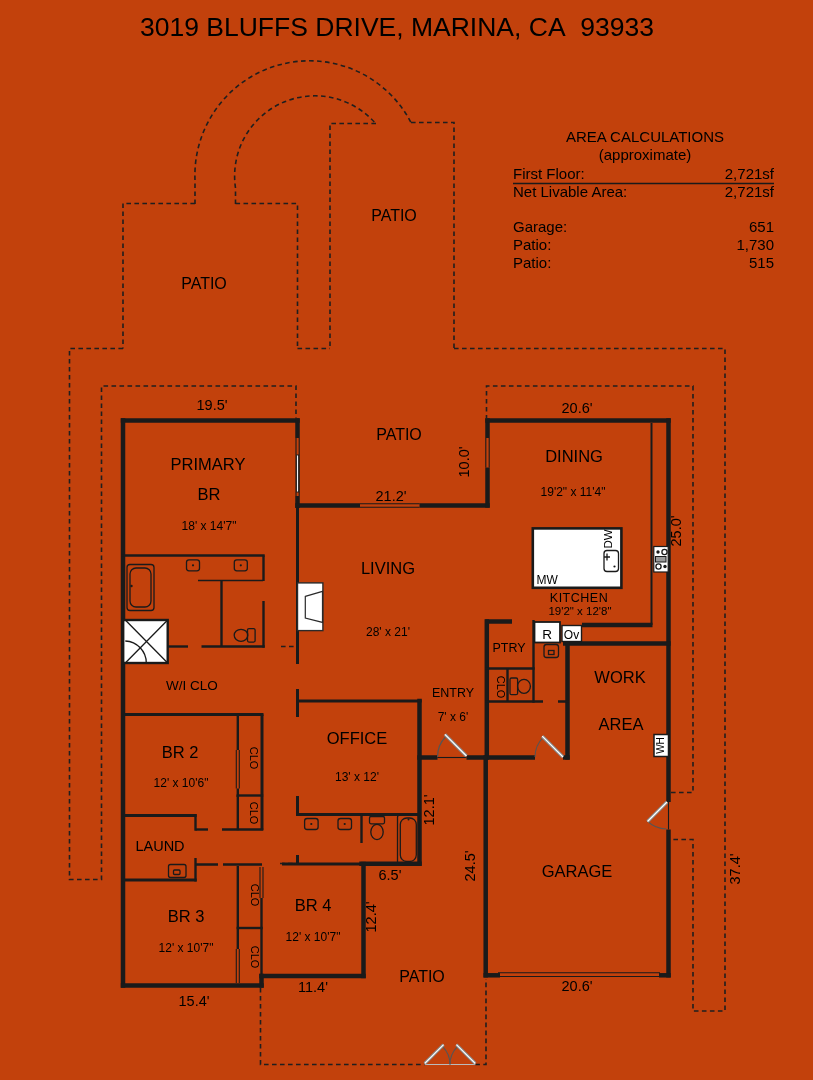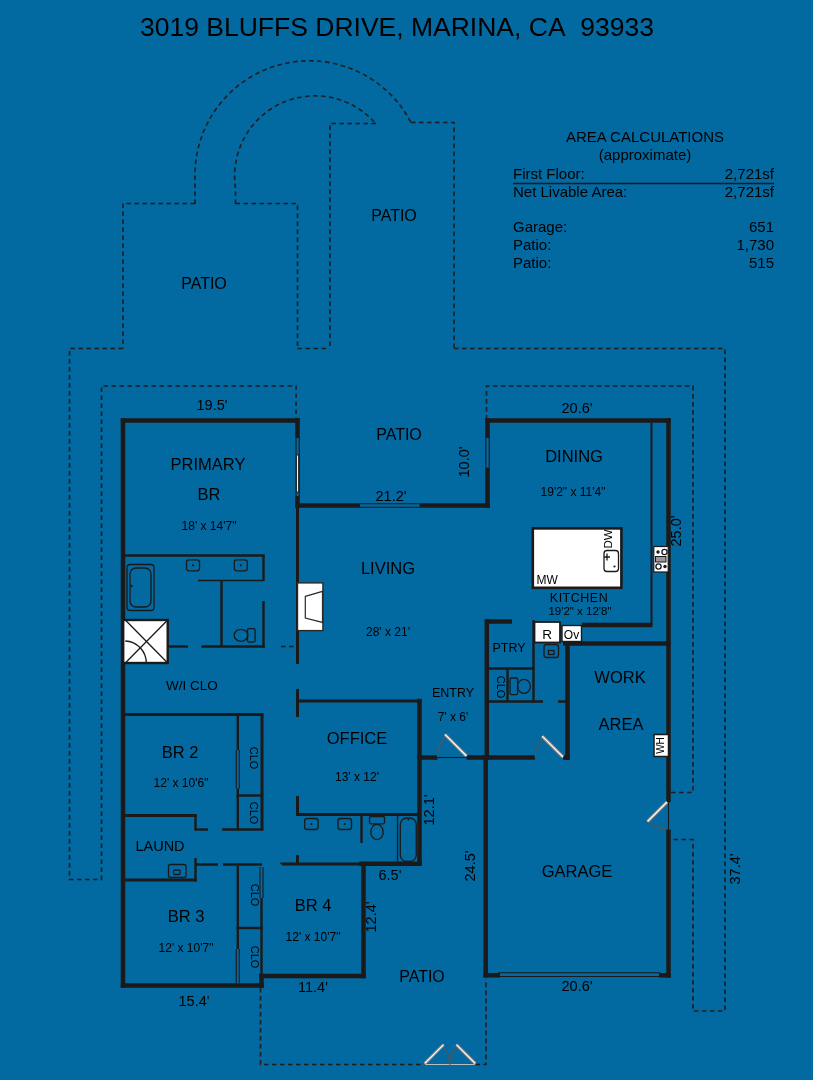--- a/index.html
+++ b/index.html
@@ -1,16 +1,16 @@
 <!DOCTYPE html>
 <html><head>
 <meta charset="utf-8">
 <style>
 html,body{margin:0;padding:0;background:#fff;}
-#page{width:813px;height:1080px;position:relative;background:#0369a1;font-family:"Liberation Sans",sans-serif;}
+#page{width:813px;height:1080px;position:relative;background:#c2410c;font-family:"Liberation Sans",sans-serif;}
 svg{position:absolute;top:0;left:0;}
 text{fill:#000;font-family:"Liberation Sans",sans-serif;}
 .rm{font-size:16.5px;}
 .dim{font-size:14.5px;}
 .sm{font-size:12px;}
 .w4{stroke:#1a1a1a;stroke-width:4.5;fill:none;}
 .w3{stroke:#1a1a1a;stroke-width:3;fill:none;}
 .w2{stroke:#1a1a1a;stroke-width:2.4;fill:none;}
 .fx{stroke:#1a1a1a;stroke-width:1.3;fill:none;}
 .dash{stroke:#1f1f1f;stroke-width:1.6;fill:none;stroke-dasharray:4.6 3.4;}

